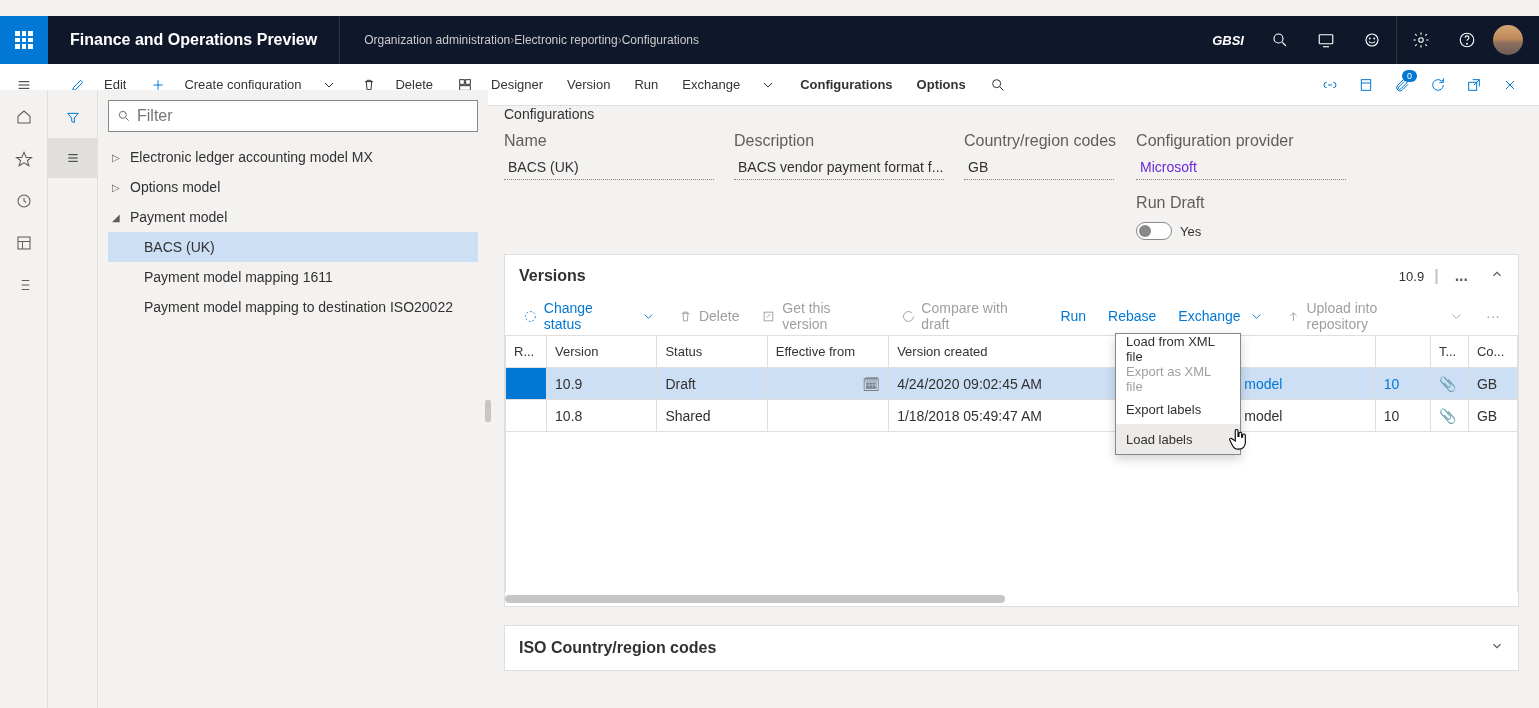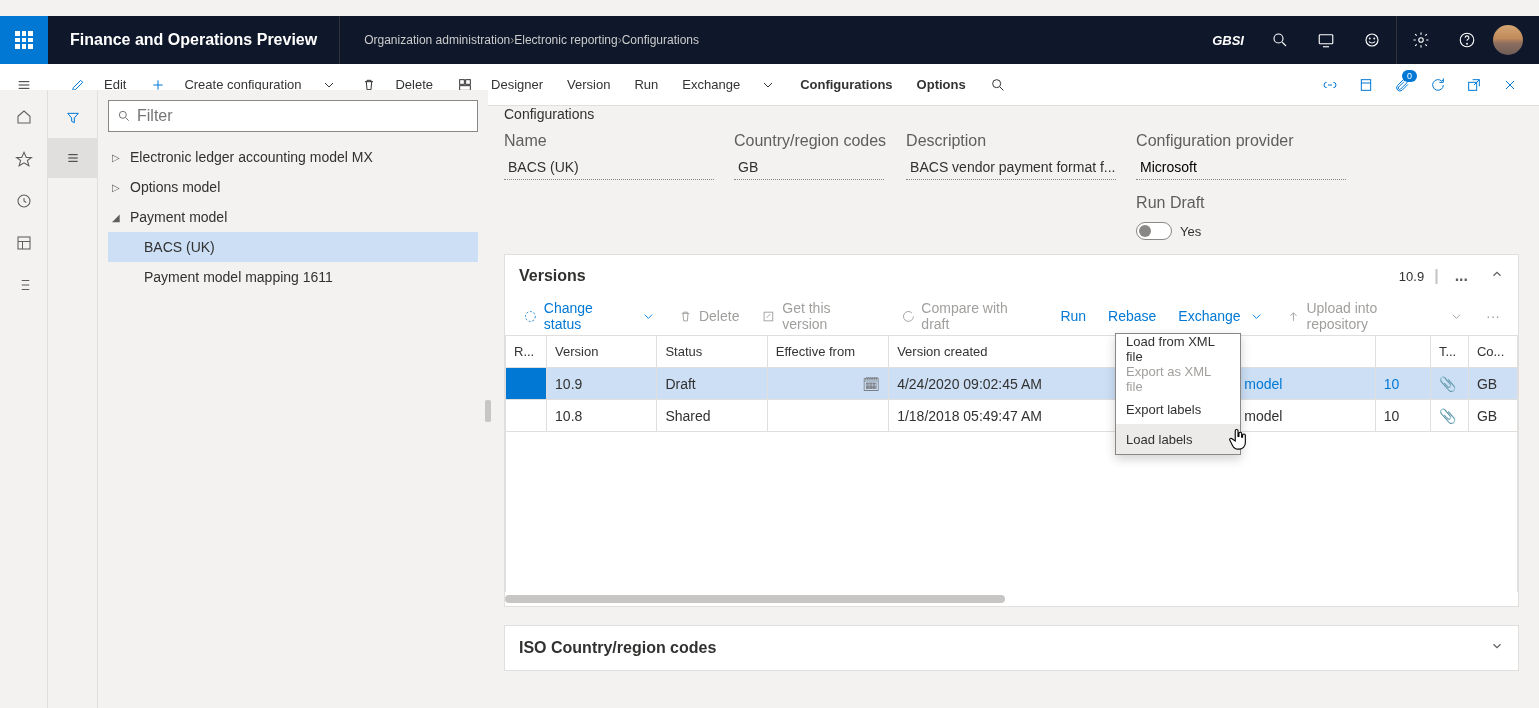--- a/index.html
+++ b/index.html
@@ -52,21 +52,21 @@
 .tree .node.lvl1 { padding-left: 36px; }
 .tree .node.sel { background: #ccdff5; }
 
 
 .main { position: absolute; left: 488px; top: 90px; right: 0; bottom: 0; padding: 16px 20px 0 16px; overflow: hidden; }
 .main .pg-h { font-size: 14px; color: #323130; margin-bottom: 10px; }
 .fields-row { display: flex; gap: 20px; margin-bottom: 10px; }
 .field { display: flex; flex-direction: column; gap: 4px; }
 .field .lbl { font-size: 16px; color: #605e5c; }
 .field .val { height: 26px; border-bottom: 1px dotted #8a8886; display: flex; align-items: center; padding: 0 4px; font-size: 14px; width: 210px; overflow: hidden; text-overflow: ellipsis; white-space: nowrap; }
-.field .val.link { color: #000000; text-align: right; }
+.field .val.link { color: #6d28d9; text-align: right; }
 .field.cc .val { width: 150px; }
 .toggle-row { display: flex; align-items: center; gap: 8px; margin-top: 6px; }
 .toggle { width: 36px; height: 18px; border-radius: 10px; background: #fff; border: 1px solid #8a8886; position: relative; }
 .toggle::after { content: ""; position: absolute; left: 2px; top: 2px; width: 12px; height: 12px; border-radius: 50%; background: #8a8886; }
 
 
 .card { background: #fff; border: 1px solid #e1dfdd; margin-top: 14px; }
 .card-h { height: 42px; display: flex; align-items: center; padding: 12px 14px; font-size: 16px; font-weight: 600; gap: 10px; }
 .card-h .flex1 { flex: 1; }
 .card-h .ver { font-size: 13px; font-weight: 400; color: #323130; }
@@ -353,40 +353,43 @@
       <div class="node">
           <span class="exp">◢</span>
           <span>Payment model</span>
         </div>
       <div class="node lvl1 sel">
           <span>BACS (UK)</span>
         </div>
       <div class="node lvl1">
           <span>Payment model mapping 1611</span>
         </div>
+      <div class="node lvl1">
+          <span>Payment model mapping to destination ISO20022</span>
+        </div>
     </div>
   </div>
 </div>
 
 <div class="splitter"></div>
 
 <div class="main">
   <div class="pg-h">Configurations</div>
   <div class="fields-row">
     <div class="field">
       <div class="lbl">Name</div>
       <div class="val">BACS (UK)</div>
     </div>
+    <div class="field">
+      <div class="lbl">Description</div>
+      <div class="val">BACS vendor payment format f...</div>
+    </div>
     <div class="field cc">
       <div class="lbl">Country/region codes</div>
       <div class="val">GB</div>
-    </div>
-    <div class="field">
-      <div class="lbl">Description</div>
-      <div class="val">BACS vendor payment format f...</div>
     </div>
     <div class="field">
       <div class="lbl">Configuration provider</div>
       <div class="val link">Microsoft</div>
       <div class="lbl" style="margin-top:10px">Run Draft</div>
       <div class="toggle-row">
         <div class="toggle"></div>
         <span>Yes</span>
       </div>
     </div>

